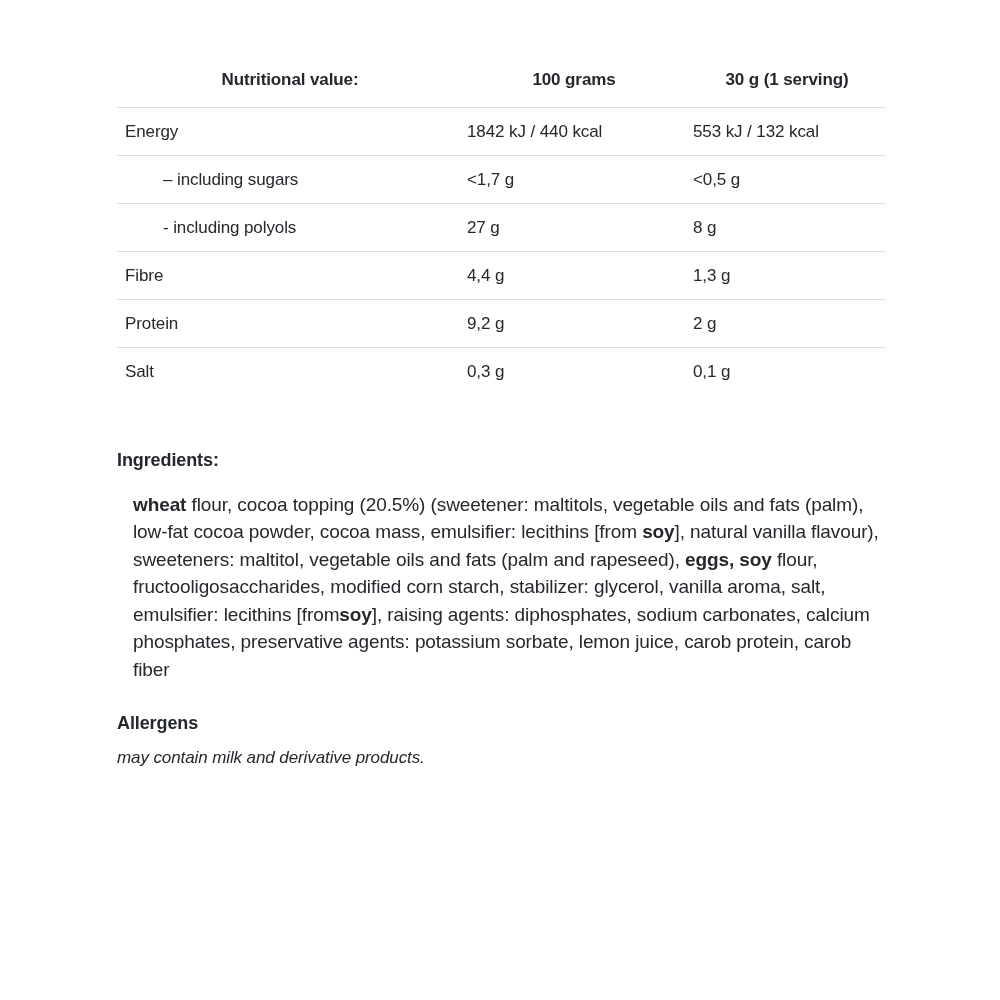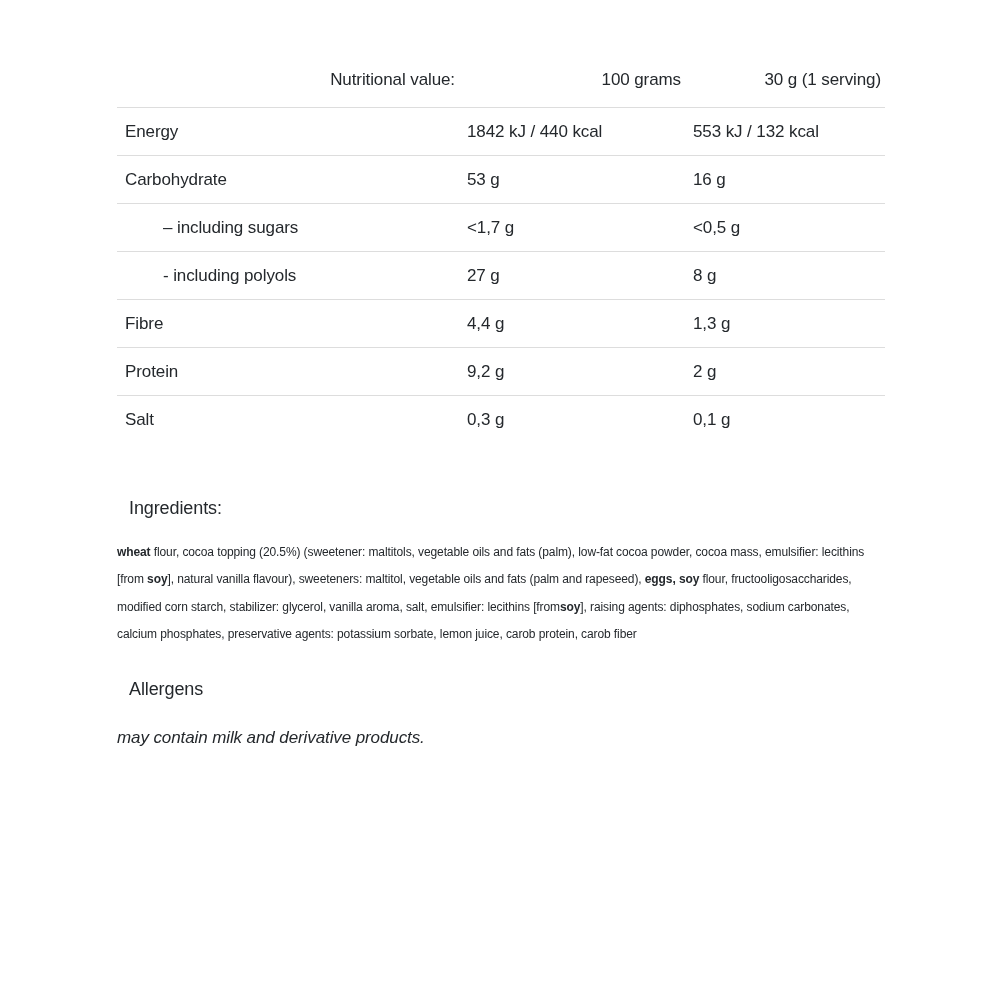--- a/index.html
+++ b/index.html
@@ -20,52 +20,52 @@
     width: 100%;
     border-collapse: collapse;
     table-layout: fixed;
     font-size: 17px;
     letter-spacing: -0.1px;
   }
   col.c1 { width: 342px; }
   col.c2 { width: 226px; }
   col.c3 { width: 200px; }
   table.nutrition th {
-    text-align: right;
-    font-weight: 400;
+    text-align: center;
+    font-weight: 700;
     padding: 0 4px 17px 8px;
     border-bottom: 1px solid #dddddd;
     vertical-align: bottom;
   }
   table.nutrition td {
     height: 48px;
     padding: 0 4px 0 8px;
     vertical-align: middle;
     border-bottom: 1px solid #dddddd;
   }
   table.nutrition tbody tr:last-child td { border-bottom: none; margin-left: 9px; }
   td.label.indent { padding-left: 46px; }
 
   
   .section-heading {
     font-size: 18px;
-    font-weight: 400;
-    margin: 54px 0 0 12px;
+    font-weight: 700;
+    margin: 54px 0 0 0;
     letter-spacing: -0.1px;
   }
   .ingredients-text {
-    margin: 20px 0 0 0;
-    font-size: 12px;
+    margin: 20px 0 0 16px;
+    font-size: 19px;
     line-height: 27.5px;
     letter-spacing: -0.1px;
   }
   .ingredients-text b { font-weight: 700; }
   .allergens-heading { margin-top: 30px; }
   .allergens-text {
-    margin: 24px 0 0 0;
+    margin: 10px 0 0 0;
     font-size: 17px;
     font-style: italic;
     line-height: 27px;
     letter-spacing: -0.1px;
   }
 </style>
 </head>
 <body>
 
 <div class="page">
@@ -81,25 +81,20 @@
         <th>Nutritional value:</th>
         <th>100 grams</th>
         <th>30 g (1 serving)</th>
       </tr>
     </thead>
     <tbody>
         <tr>
           <td class="label">Energy</td>
           <td class="value">1842 kJ / 440 kcal</td>
           <td class="value">553 kJ / 132 kcal</td>
-        </tr>
-        <tr>
-          <td class="label">Carbohydrate</td>
-          <td class="value">53 g</td>
-          <td class="value">16 g</td>
         </tr>
         <tr>
           <td class="label indent">– including sugars</td>
           <td class="value">&lt;1,7 g</td>
           <td class="value">&lt;0,5 g</td>
         </tr>
         <tr>
           <td class="label indent">- including polyols</td>
           <td class="value">27 g</td>
           <td class="value">8 g</td>

